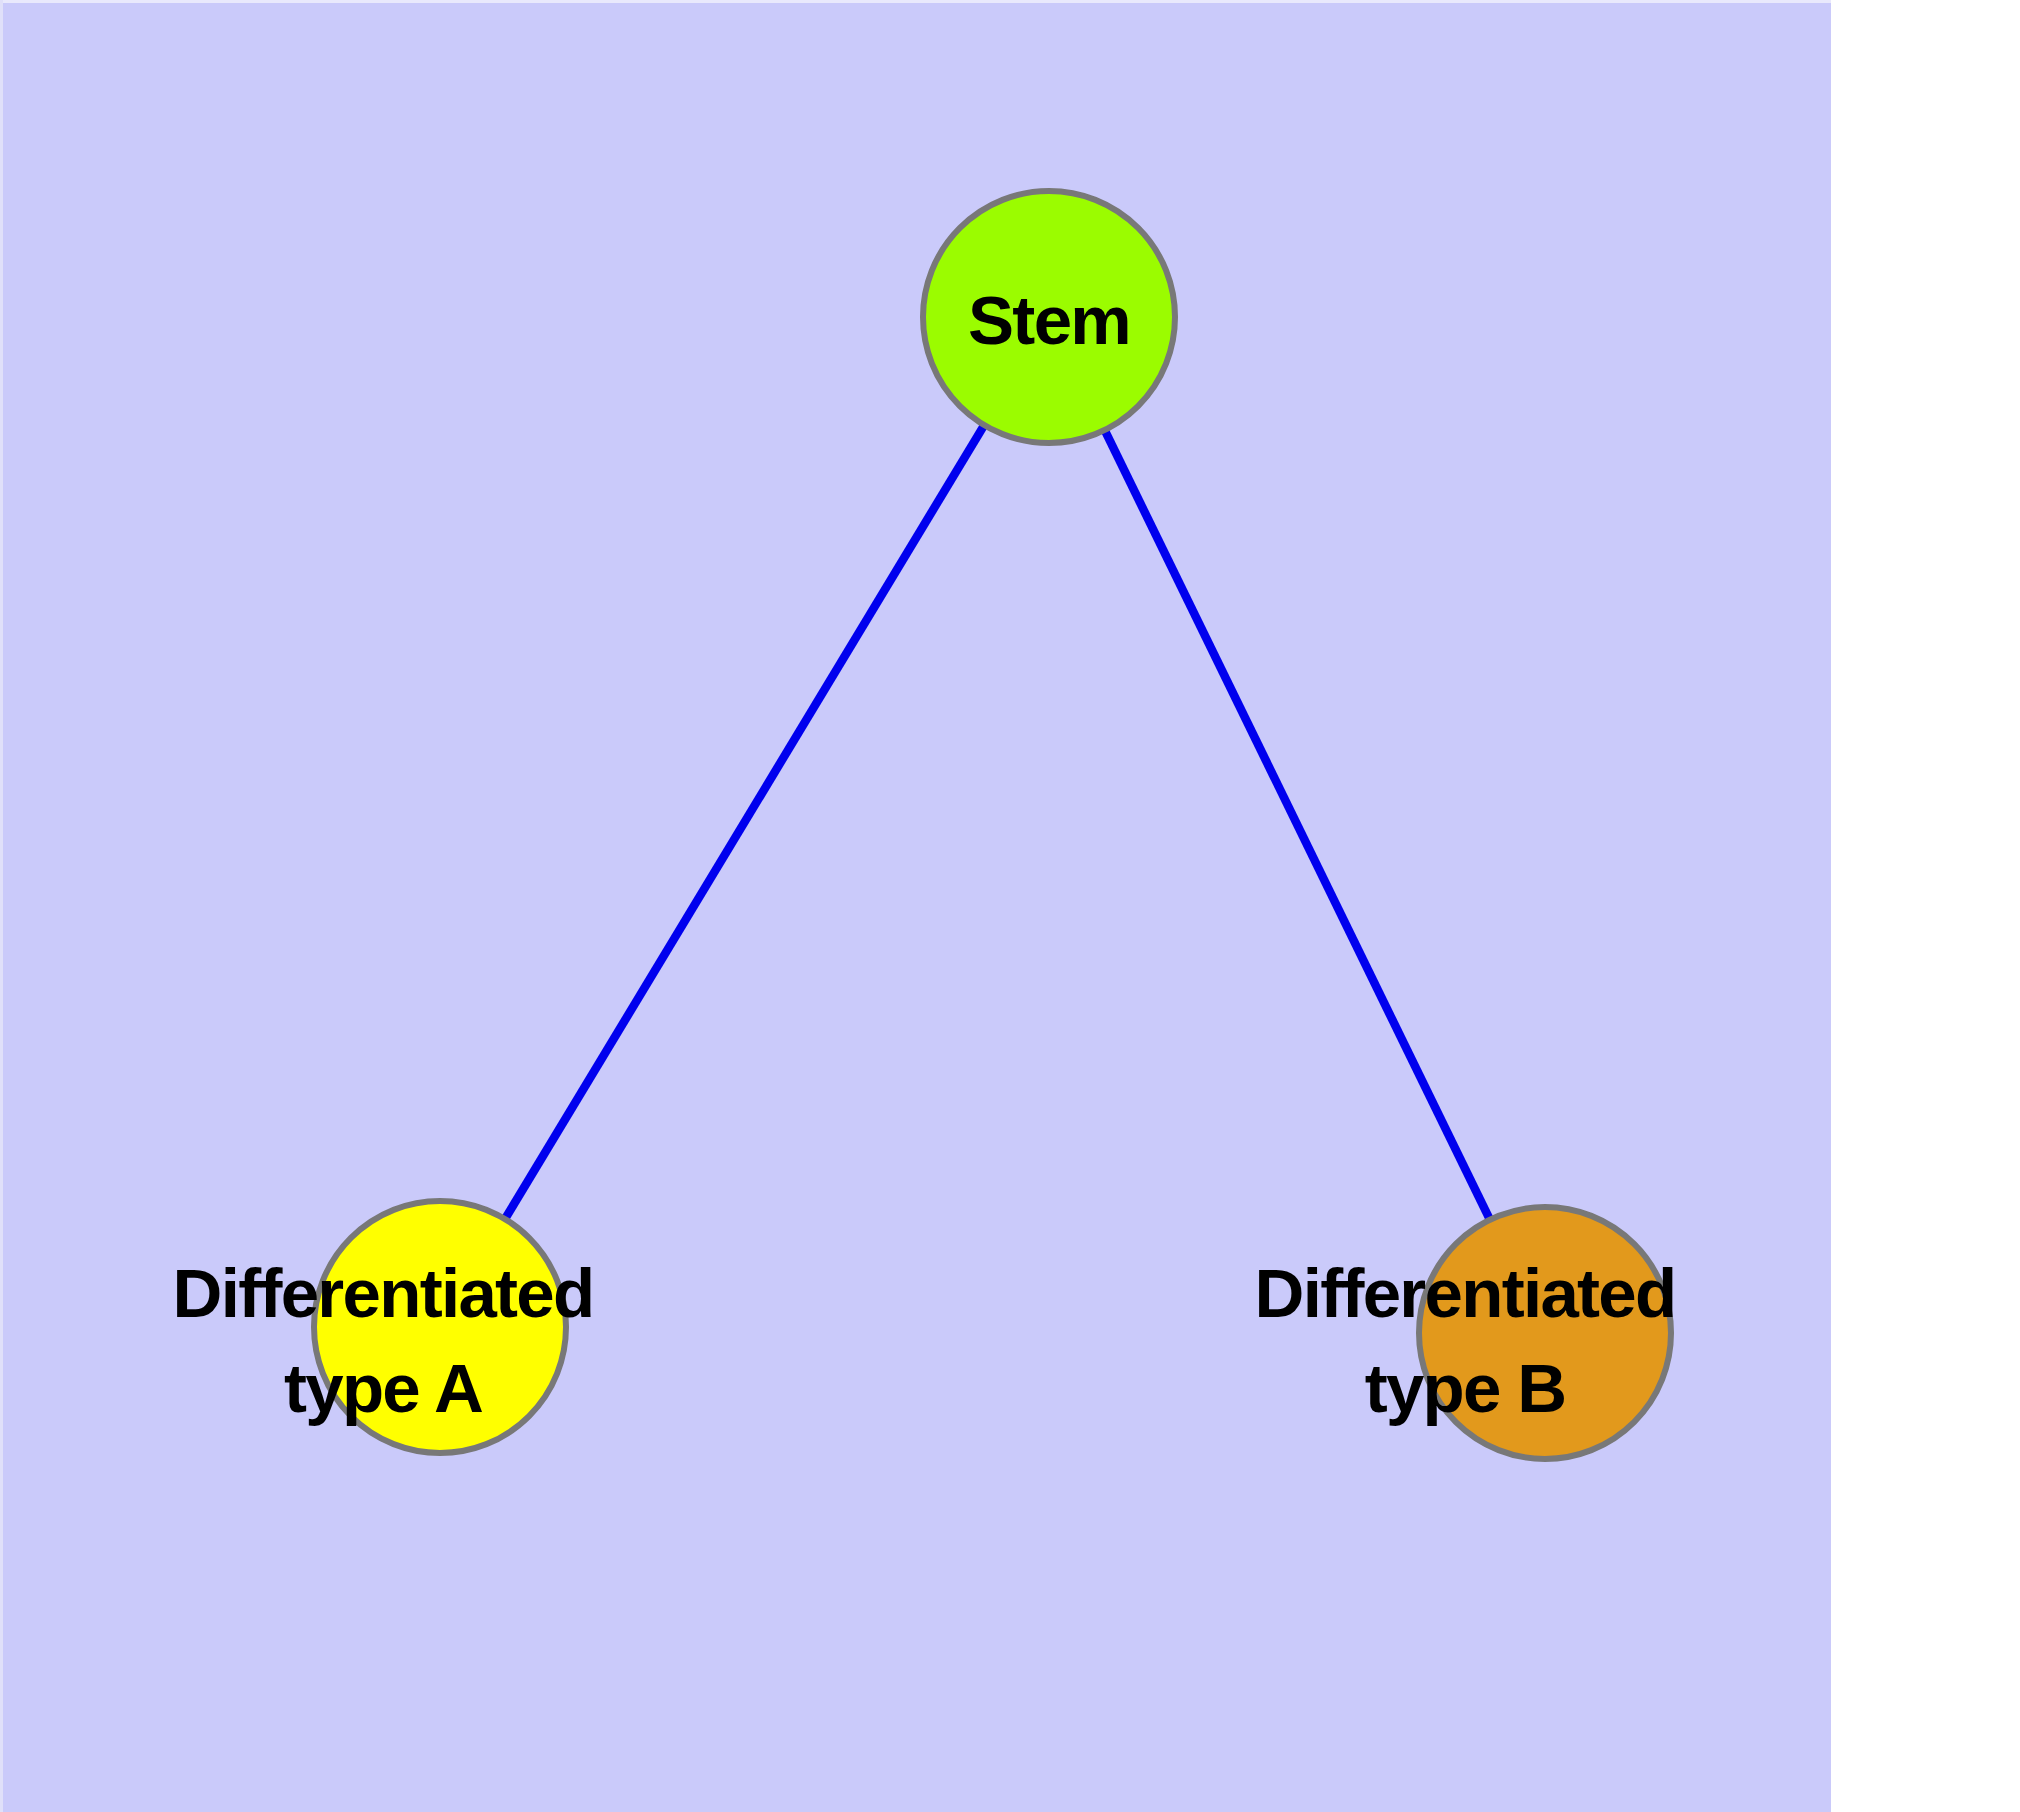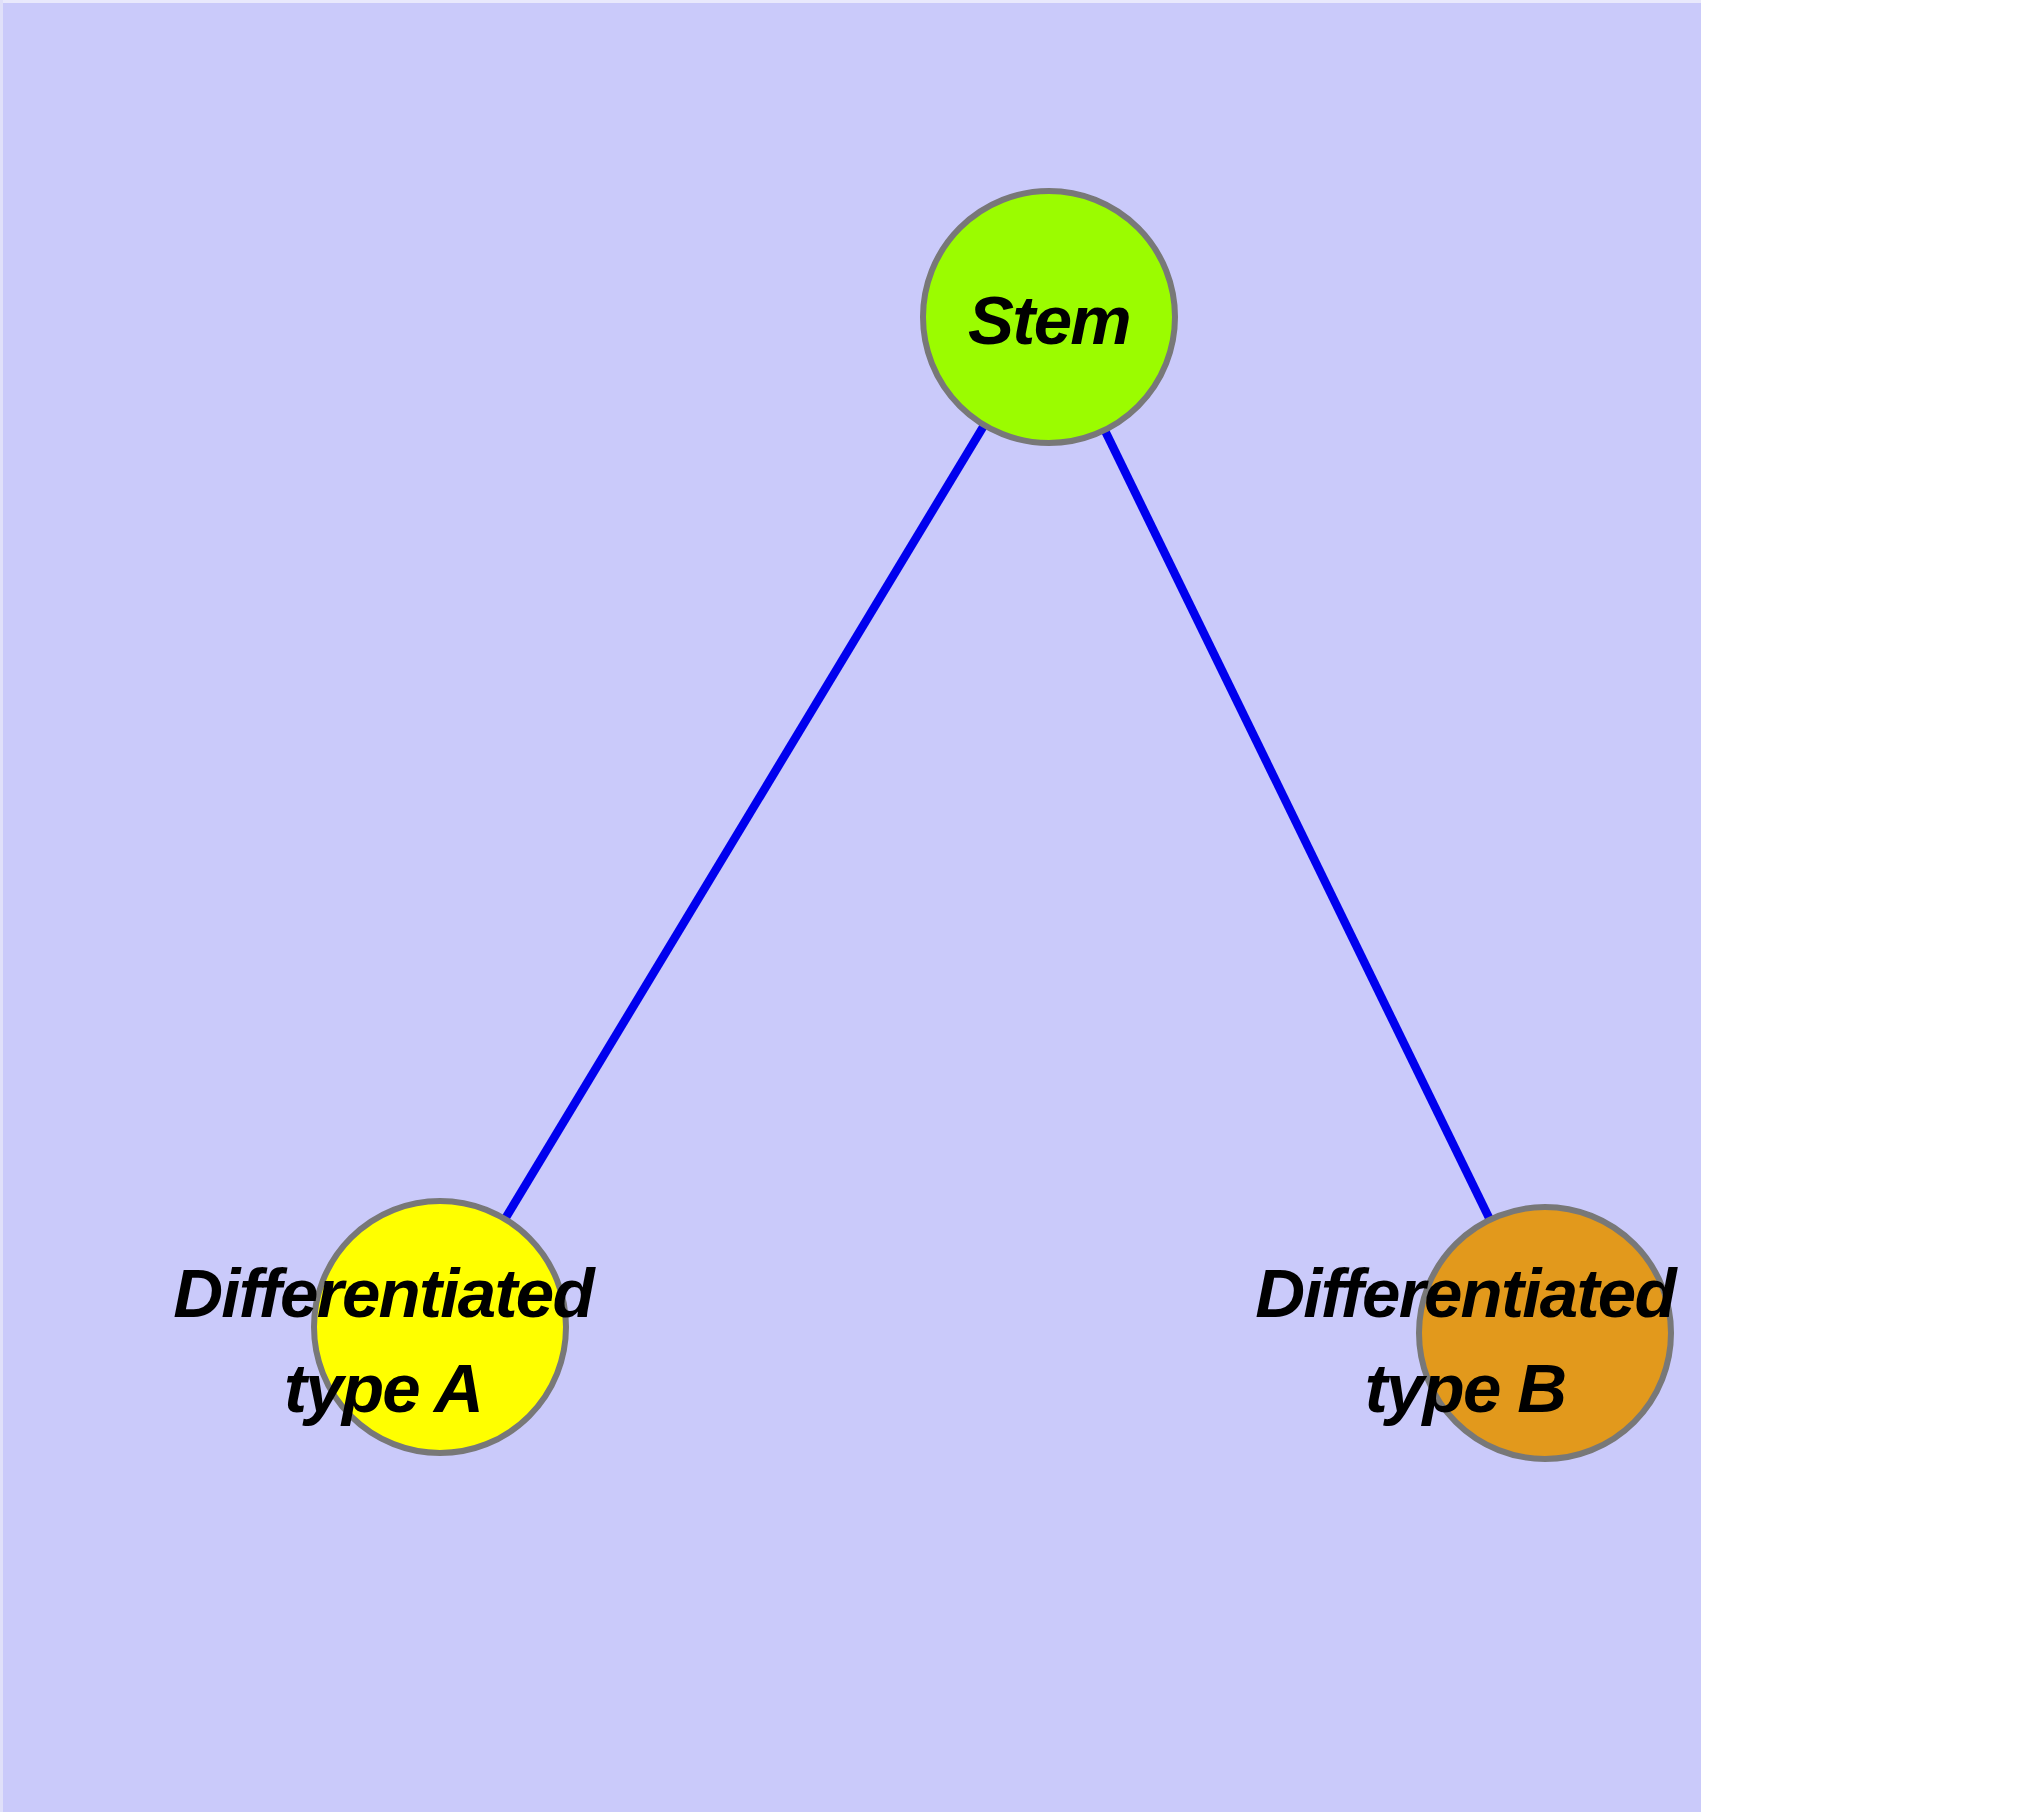--- a/index.html
+++ b/index.html
@@ -3,24 +3,23 @@
 <meta charset="utf-8">
 <style>
   html, body {
     margin: 0;
     padding: 0;
     background: #ffffff;
     font-family: "Liberation Sans", sans-serif;
   }
   .canvas {
     position: relative;
-    width: 1701px;
+    width: 1831px;
     height: 1812px;
     overflow: hidden;
-    font-style: italic;
   }
   .edge-highlight-top {
     position: absolute;
     left: 0; top: 0;
     width: 100%; height: 3.4px;
     background: #e9e9fc;
   }
   .edge-highlight-left {
     position: absolute;
     left: 0; top: 0;

